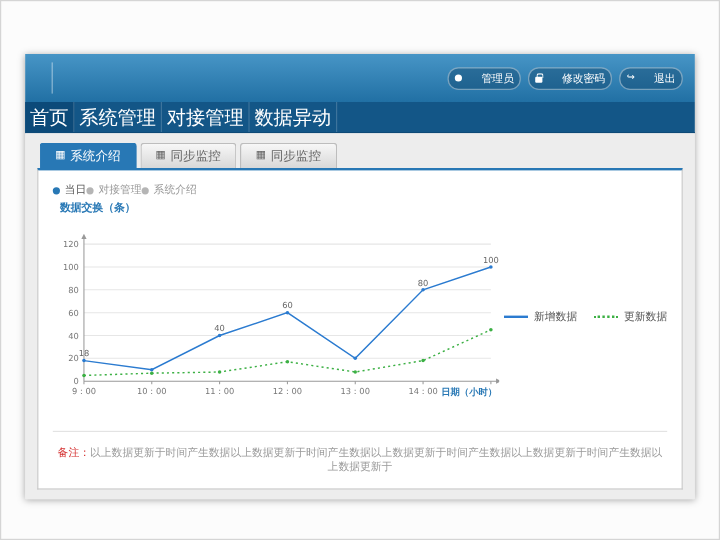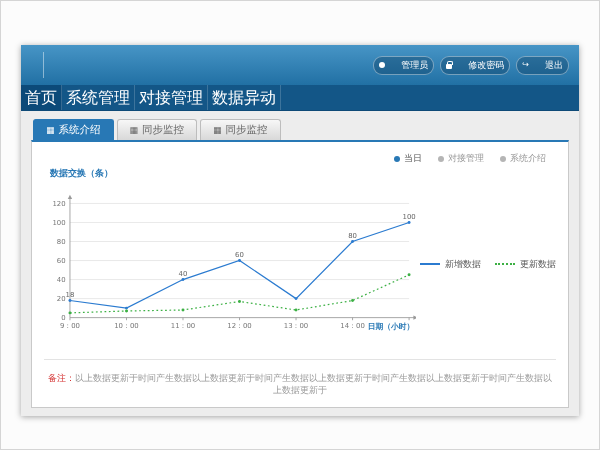--- a/index.html
+++ b/index.html
@@ -22,21 +22,21 @@
   .ico-exit{font-size:8px;line-height:1}
   .navbar{flex:0 0 26px;background:#135687;display:flex;color:#fff;border-bottom:1px solid #0e4a77}
   .nav-item{font-size:16px;line-height:25px;padding:0 4px;border-right:1px solid rgba(255,255,255,.18);cursor:pointer;text-decoration:none;color:#fff;white-space:nowrap}
   .nav-item.active{background:#0c4a79}
   .content{flex:1;background:#ededed;padding:8px 10px;position:relative;min-height:0}
   .tabs{display:flex;gap:3px;margin-left:2px}
   .tab{height:21px;display:flex;align-items:center;gap:4px;padding:0 12px;font-size:10.5px;color:#666;background:linear-gradient(#f7f7f7,#d8d8d8);border:1px solid #bdbdbd;border-bottom:none;border-radius:3px 3px 0 0;cursor:pointer;white-space:nowrap}
   .tab.active{background:#2878b5;color:#fff;border-color:#2878b5}
   .tab-ico{font-size:9px;line-height:1}
   .panel{background:#fff;border:1px solid #c9c9c9;border-top:2px solid #2878b5;height:calc(100% - 21px);padding:6px 12px;position:relative}
-  .filters{display:flex;justify-content:flex-end;gap:16px;font-size:9px;margin:4px 10px 0 0}
+  .filters{display:flex;font-size:9px;margin:4px 10px 0 0}
   .filter{display:flex;align-items:center;gap:4px;cursor:pointer;text-decoration:none;color:#999}
   .dot{width:6px;height:6px;border-radius:50%;background:#b5b5b5;display:inline-block}
   .ylabel{font-size:9px;color:#2878b5;font-weight:bold;margin:2px 0 0 6px}
   .chart-row{display:flex;align-items:center}
   .legend{display:flex;gap:14px;font-size:9px;color:#555;margin-left:4px}
   .legend-item{display:flex;align-items:center;gap:5px;white-space:nowrap}
   .swatch{width:20px;border-top:2px solid #333;display:inline-block}
   .note{position:absolute;left:12px;right:12px;bottom:10px;border-top:1px solid #e3e3e3;padding-top:12px;font-size:9px;color:#9a9a9a;text-align:center;line-height:1.4}
   .note-label{color:#d43030}
   svg text{font-family:"DejaVu Sans",sans-serif}

